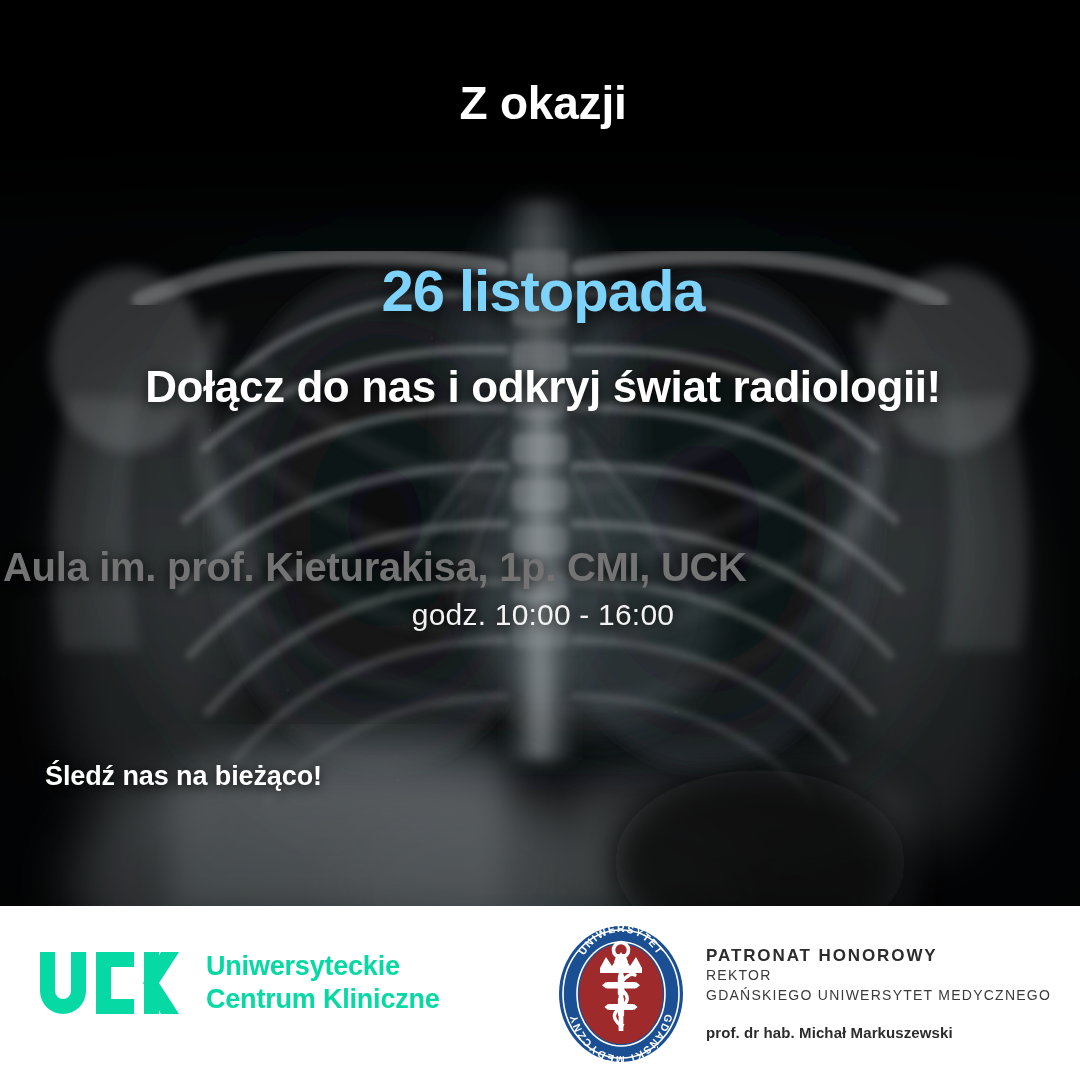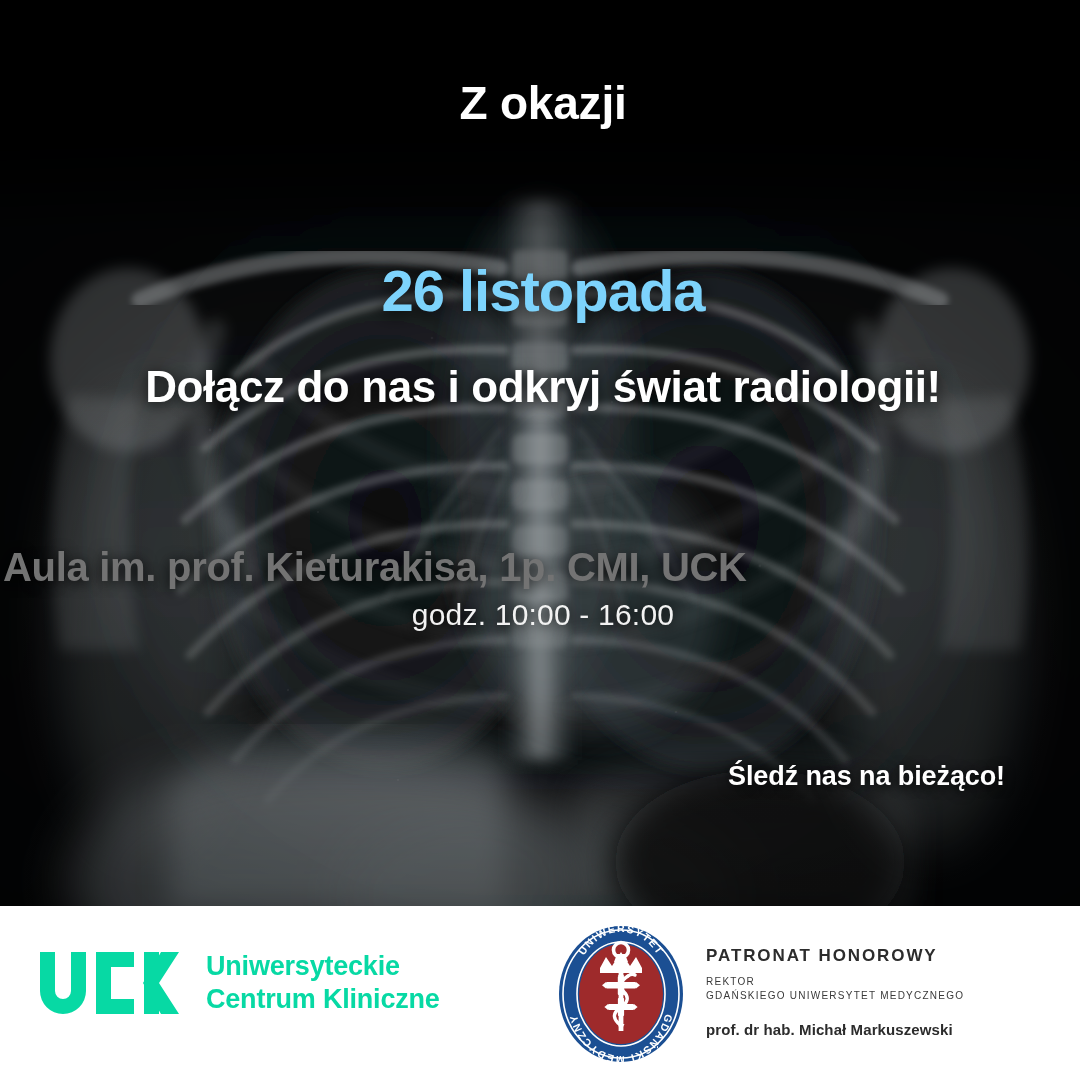--- a/index.html
+++ b/index.html
@@ -87,21 +87,21 @@
   }
   .t-hours {
     position:absolute; top:598px; left:0; width:1080px;
     text-align:center;
     font-size:30px; font-weight:normal; color:#f2f2f2;
     letter-spacing:0.2px;
     text-shadow:0 2px 12px rgba(0,0,0,0.9);
   }
   .t-follow {
     position:absolute; top:758px; left:42px; width:960px;
-    text-align:right;
+    text-align:left;
     font-size:27px; font-weight:bold; color:#ffffff;
     line-height:1.34;
     letter-spacing:-0.1px;
     text-shadow:0 2px 12px rgba(0,0,0,0.92);
   }
   .t-follow div { white-space:nowrap; }
 
   
   #footer {
     position:absolute; left:0; top:906px;
@@ -127,24 +127,23 @@
   
   #patronage {
     position:absolute; left:556px; top:18px;
     display:flex; align-items:flex-start; gap:20px;
   }
   .seal { display:block; flex:0 0 auto; }
   .patron-text { padding-top:22px; }
   .p-title {
     font-size:17px; font-weight:bold; color:#2c2c2c;
     letter-spacing:1.9px; white-space:nowrap;
-    margin-bottom:9px;
   }
   .p-line {
-    font-size:10px; font-weight:normal; color:#3a3a3a;
+    font-size:14px; font-weight:normal; color:#3a3a3a;
     letter-spacing:1.25px; white-space:nowrap; line-height:1.42;
   }
   .p-name {
     font-size:15px; font-weight:bold; color:#2c2c2c;
     letter-spacing:0.1px; white-space:nowrap;
     margin-top:18px;
   }
 </style>
 </head>
 <body>

